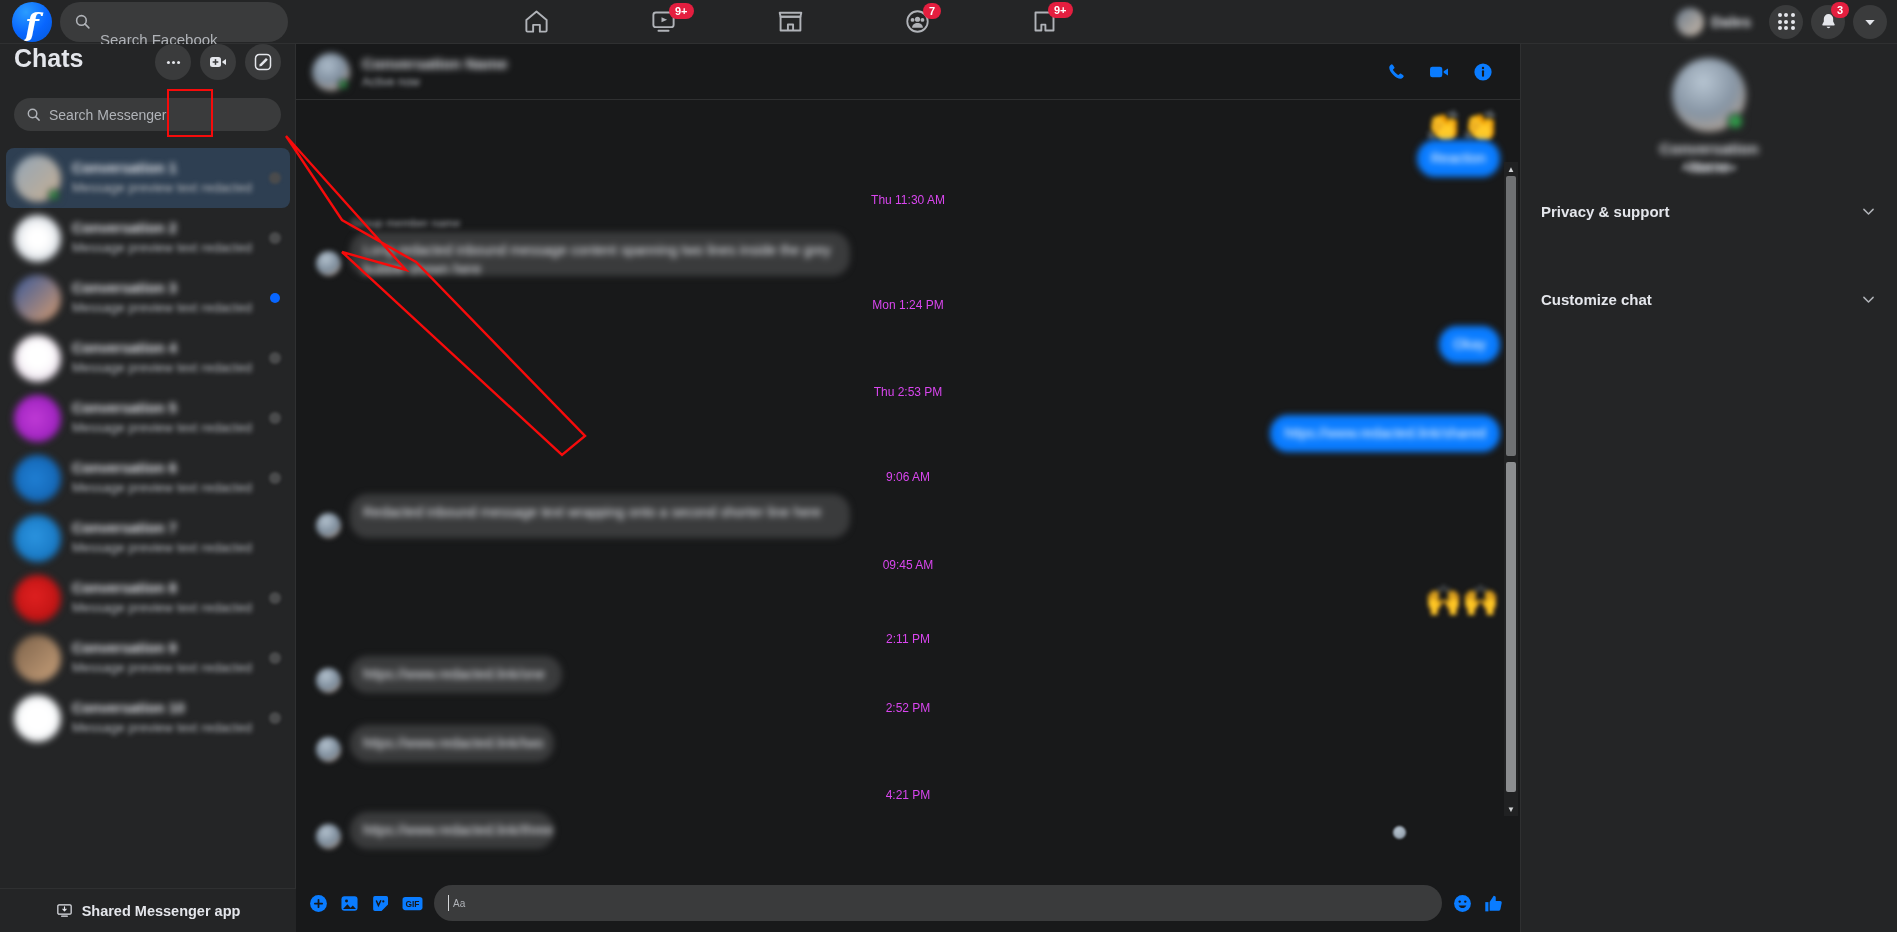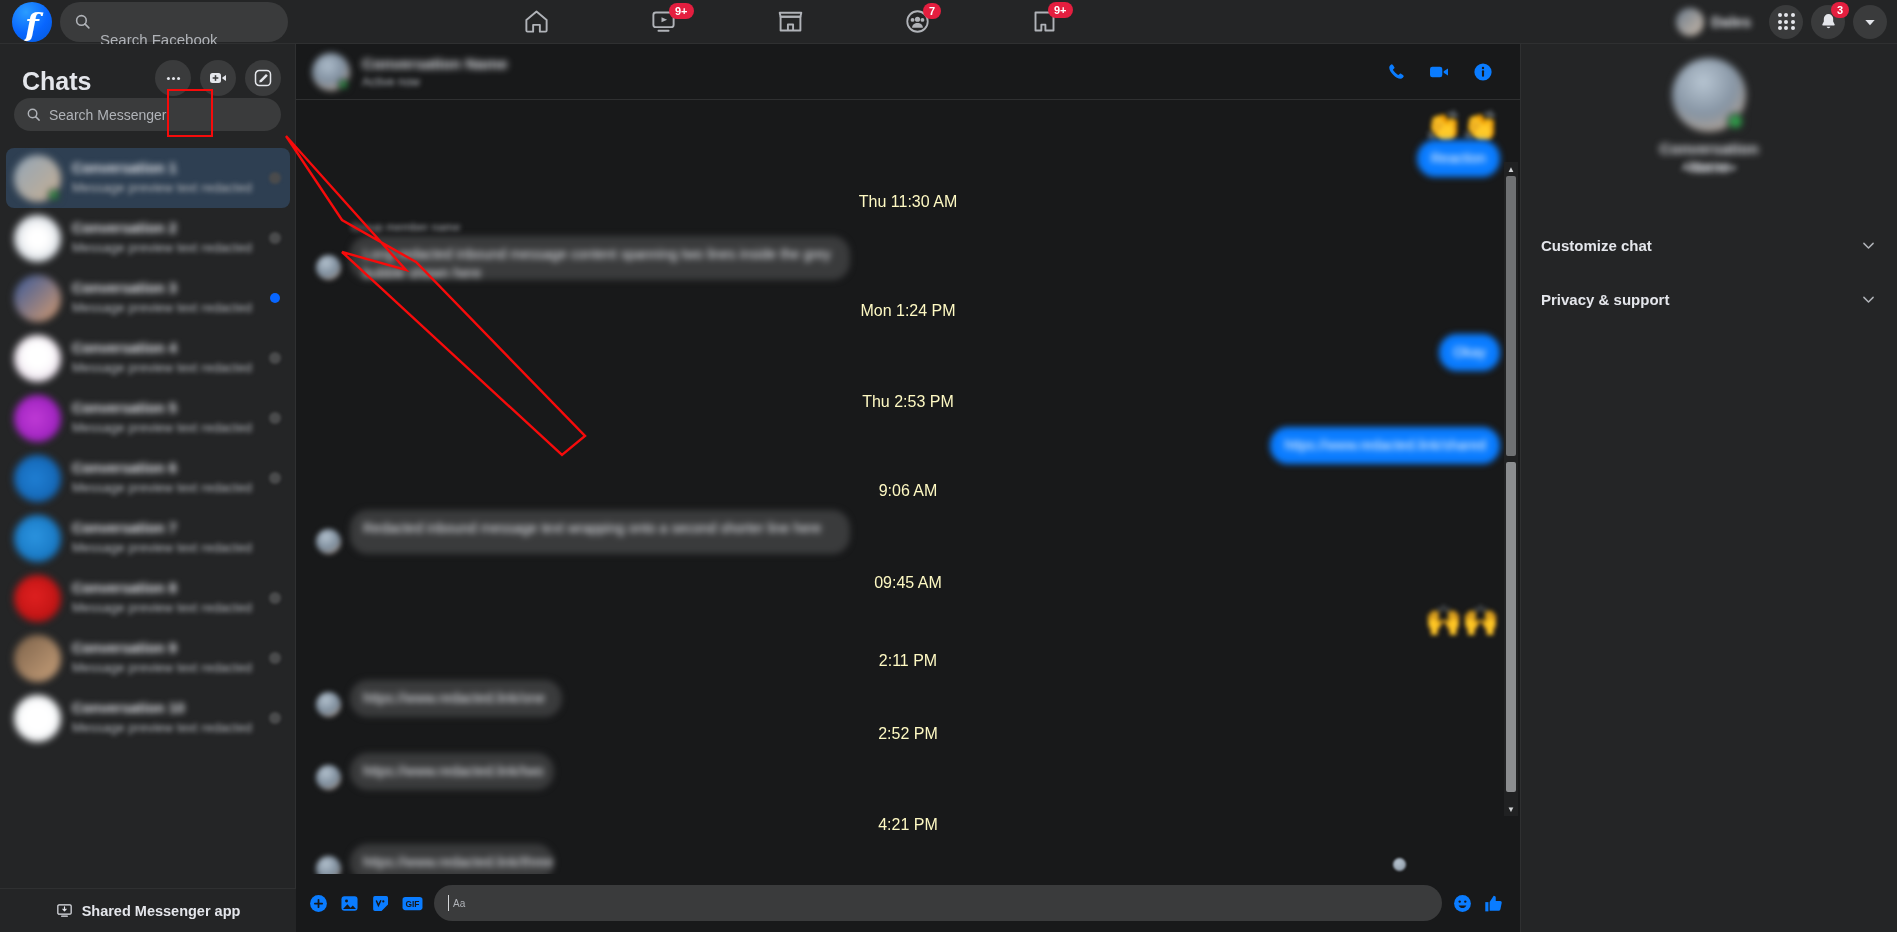--- a/index.html
+++ b/index.html
@@ -72,22 +72,22 @@
   .dotgrid { display: grid; grid-template-columns: repeat(3, 4px);
              grid-template-rows: repeat(3, 4px); gap: 2.5px; }
   .dotgrid i { width: 4px; height: 4px; background: #e4e6eb; border-radius: 50%; display:block; }
 
   
   .sidebar {
     position: absolute; top: 44px; left: 0; width: 296px; height: 888px;
     background: #242526; border-right: 1px solid #2f3031;
   }
   .chats-head {
-    height: 52px; display: flex; align-items: flex-end;
-    padding: 0 22px; position: relative;
+    height: 52px; display: flex; align-items: flex-start;
+    padding: 0 14px; position: relative;
   }
   .chats-title { font-size: 25px; font-weight: bold; color: #e4e6eb; }
   .chats-actions {
     position: absolute; right: 14px; display: flex; align-items: center; gap: 9px;
   }
   .rbtn {
     width: 36px; height: 36px; border-radius: 50%;
     background: #3a3b3c; display: flex; align-items: center; justify-content: center;
   }
   .hl-box {
@@ -158,21 +158,21 @@
   .ch-av .online-dot { border-color: #18191a; width: 11px; height: 11px; }
   .ch-names { margin-left: 12px; }
   .ch-name { font-size: 15.5px; font-weight: bold; color: #e4e6eb; filter: blur(3.6px); height: 18px; }
   .ch-sub { font-size: 12px; color: #b0b3b8; filter: blur(2.6px); margin-top: 2px; height: 14px; }
   .ch-actions { position: absolute; right: 26px; display: flex; align-items: center; gap: 22px; }
 
   .thread {
     flex: 1; position: relative; overflow: hidden; padding: 8px 20px 0 20px;
   }
   .tstamp {
-    text-align: center; font-size: 16px; color: #fef9c3;
+    text-align: center; font-size: 12px; color: #d946ef;
     margin: 16px 0 10px 0;
   }
   .line-in { display: flex; align-items: flex-end; gap: 9px; }
   .line-out { display: flex; justify-content: flex-end; }
   .bub-av {
     width: 25px; height: 25px; border-radius: 50%; flex: 0 0 25px;
     background: radial-gradient(circle at 40% 32%, #b4c2cf 0%, #7b8a99 55%, #c9a386 100%);
     filter: blur(2.4px);
   }
   .bub-in {
@@ -634,29 +634,29 @@
 
 <div class="rightpanel">
   <div class="rp-profile">
     <div class="rp-av">
       <div class="online-dot"></div>
     </div>
     <div class="rp-name">Conversation Name</div>
     <div class="rp-sub">Active now</div>
   </div>
 
+  <div class="rp-section">
+    <span class="lbl">Privacy &amp; support</span>
+    <svg class="chev" width="17" height="17" viewBox="0 0 24 24" fill="none" stroke="#b0b3b8" stroke-width="2.1">
+      <path d="M5.5 9 12 15.4 18.5 9" stroke-linecap="round" stroke-linejoin="round"></path>
+    </svg>
+  </div>
   <div class="rp-section" style="margin-top:52px">
     <span class="lbl">Customize chat</span>
     <svg class="chev" width="17" height="17" viewBox="0 0 24 24" fill="none" stroke="#b0b3b8" stroke-width="2.1">
       <path d="M5.5 9 12 15.4 18.5 9" stroke-linecap="round" stroke-linejoin="round"></path>
     </svg>
   </div>
-  <div class="rp-section">
-    <span class="lbl">Privacy &amp; support</span>
-    <svg class="chev" width="17" height="17" viewBox="0 0 24 24" fill="none" stroke="#b0b3b8" stroke-width="2.1">
-      <path d="M5.5 9 12 15.4 18.5 9" stroke-linecap="round" stroke-linejoin="round"></path>
-    </svg>
-  </div>
 </div>
 
 <svg class="annot">
   <path d="M286 136 L342 220 L416 262 L585 436 L562 455 L342 252 L406 270 Z" fill="none" stroke="#f60b0b" stroke-width="2.4"></path>
 </svg>
 
 </body></html>

